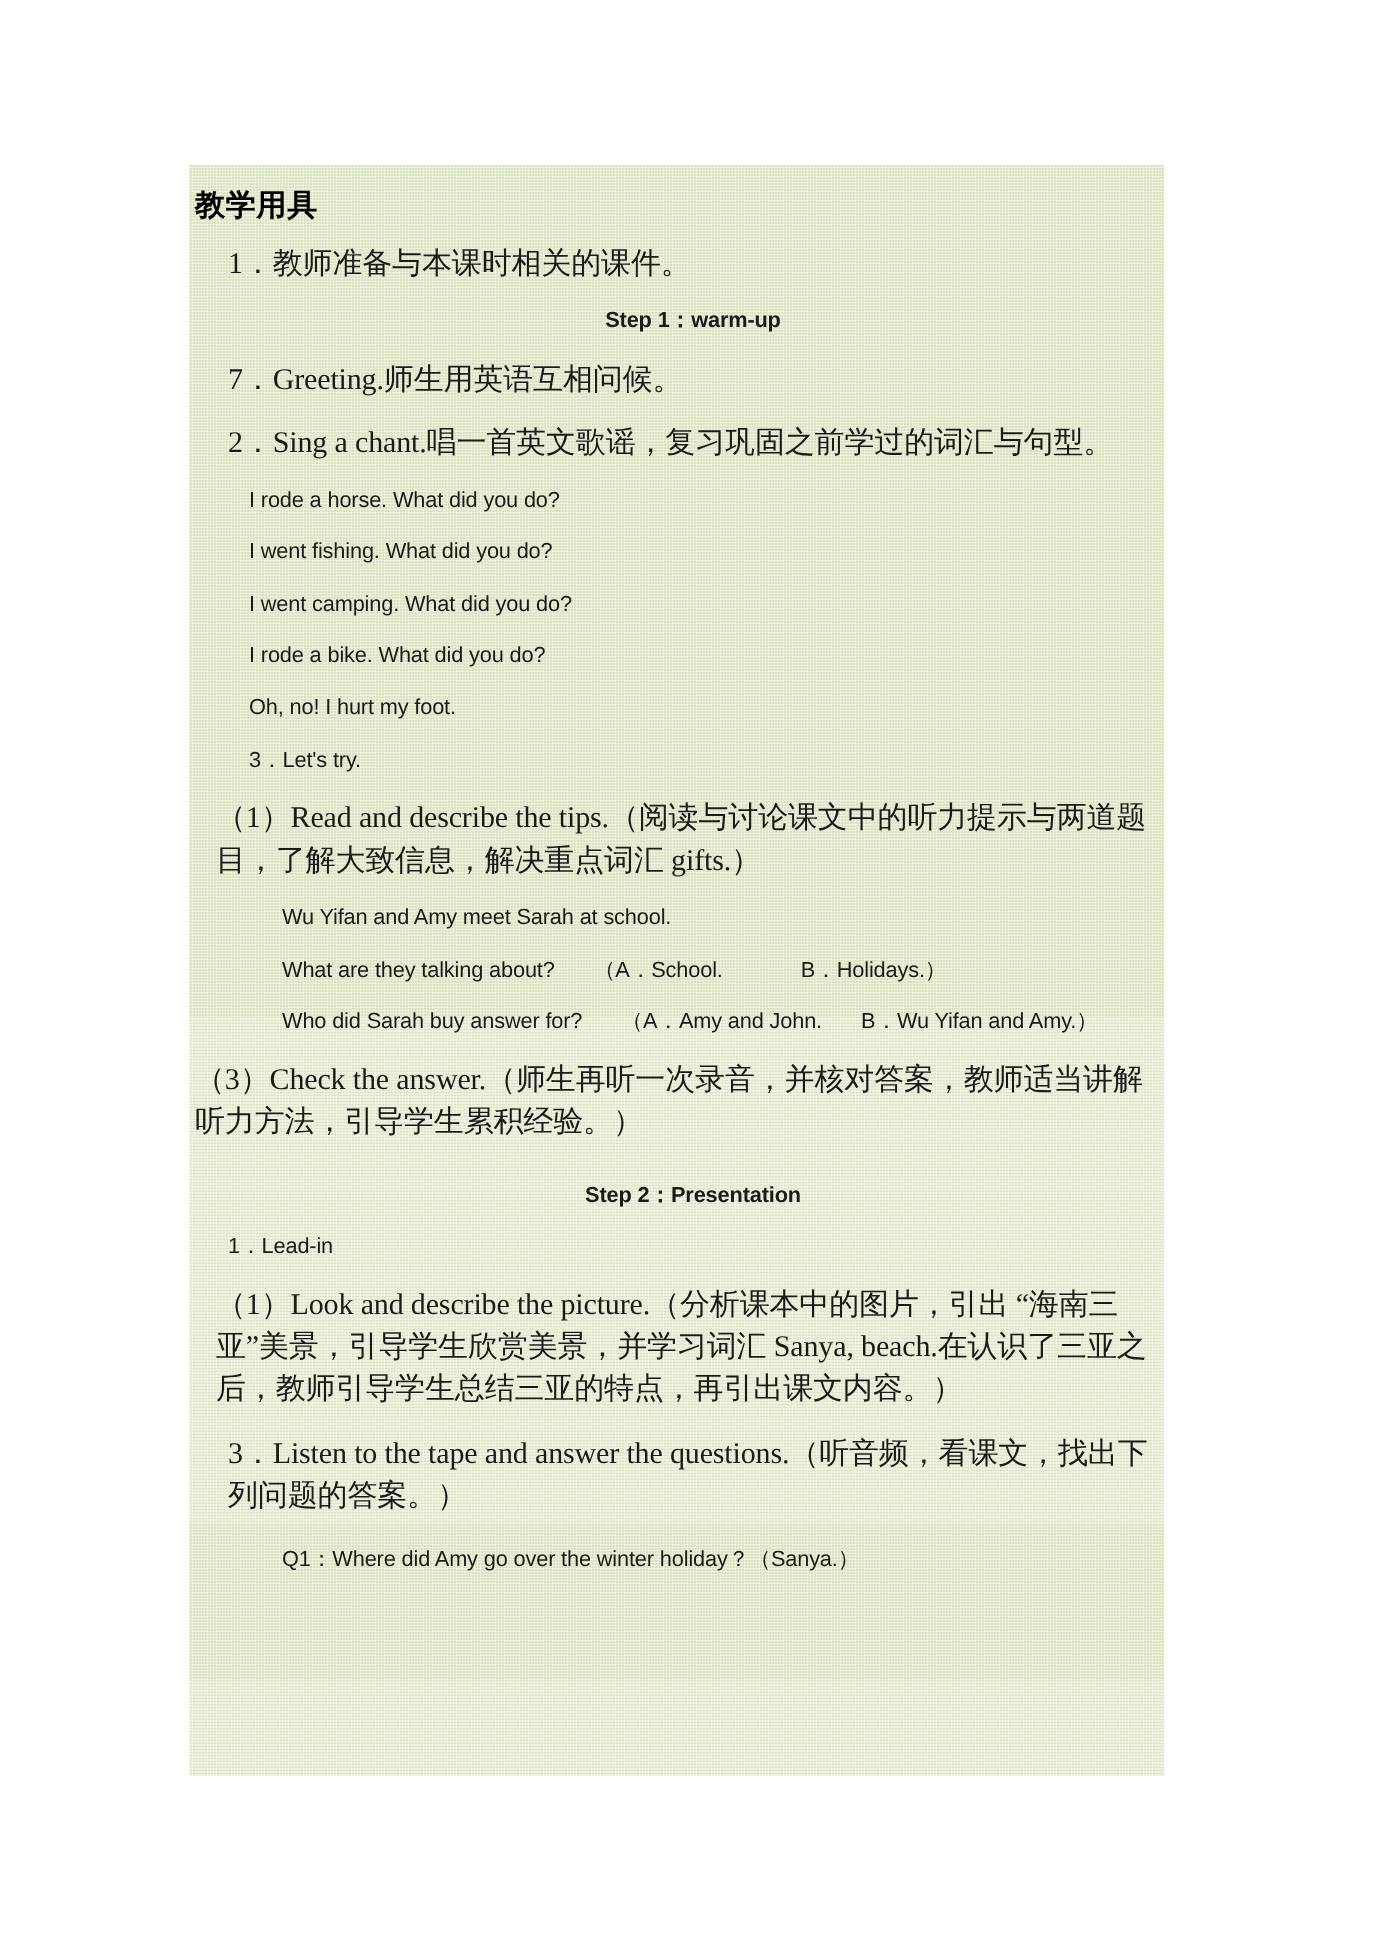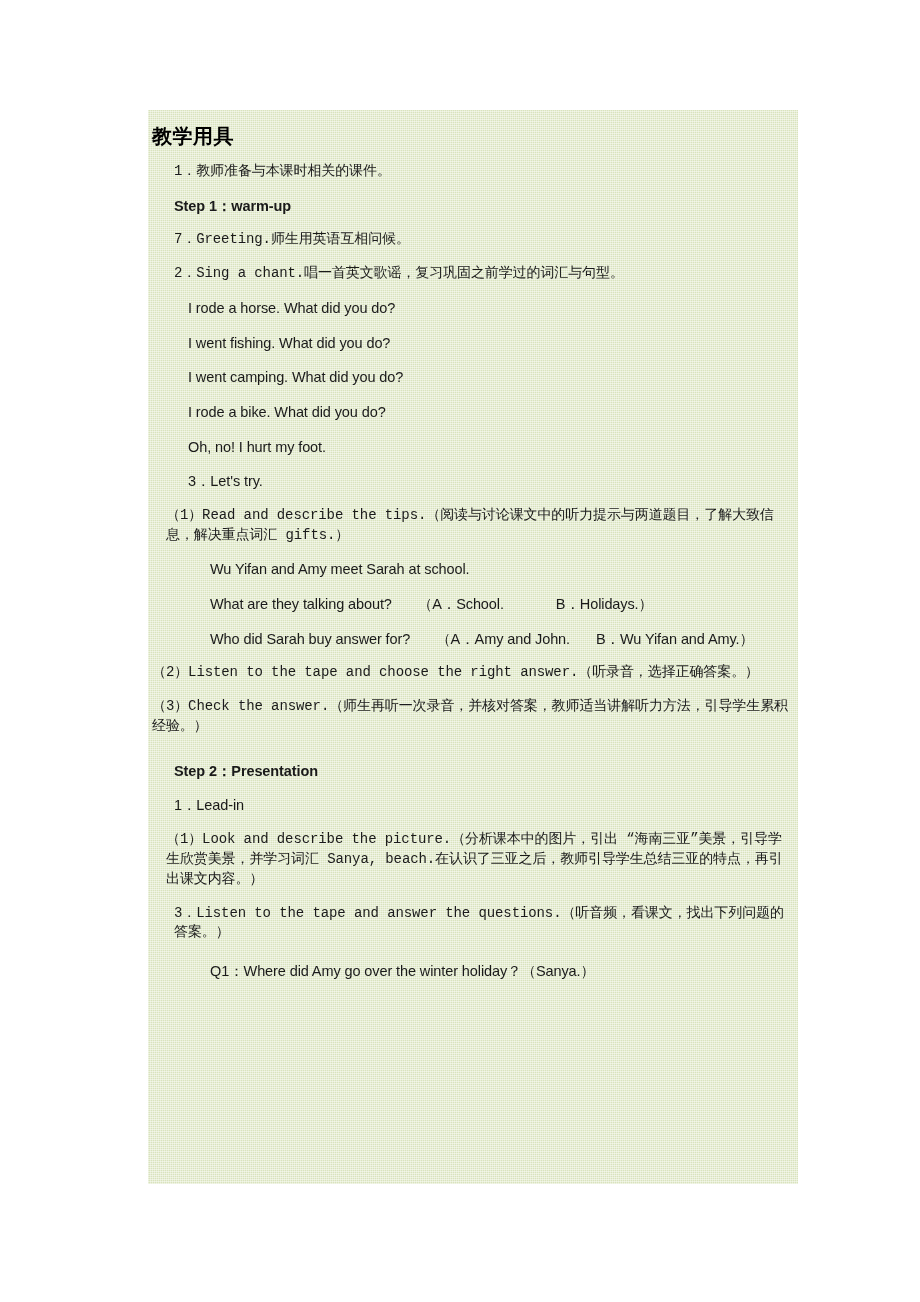--- a/index.html
+++ b/index.html
@@ -16,21 +16,21 @@
   .page {
     position: relative;
     width: 920px;
     height: 1302px;
     background: #ffffff;
     overflow: hidden;
   }
   
   .doc-body {
     position: absolute;
-    left: 148px;
+    left: 126px;
     top: 110px;
     width: 650px;
     min-height: 1074px;
     background-color: #d9e3bd;
     background-image:
       repeating-linear-gradient(0deg, rgba(255,255,255,0.45) 0px, rgba(255,255,255,0.45) 1px, rgba(0,0,0,0) 1px, rgba(0,0,0,0) 2px),
       repeating-linear-gradient(90deg, rgba(255,255,255,0.38) 0px, rgba(255,255,255,0.38) 1px, rgba(0,0,0,0) 1px, rgba(0,0,0,0) 2px);
     color: #1a1a1a;
     box-sizing: border-box;
     padding: 10px 4px 14px 4px;
@@ -51,24 +51,24 @@
   .p {
     font-family: "Liberation Sans", sans-serif;
     font-size: 14.5px;
     line-height: 1.42;
     margin: 0;
     padding: 7px 0 7px 0;
     color: #1a1a1a;
     letter-spacing: -0.1px;
   }
   .p.serif-cn {
-    font-family: Liberation Mono, monospace;
-    font-size: 14px;
+    font-family: Liberation Serif, serif;
+    font-size: 20px;
   }
-  .p.bold { font-weight: bold; }
+  .p.bold { font-weight: bold; text-align: center; }
 
   
   .ind-0  { padding-left: 0px; }
   .ind-1  { padding-left: 22px; }
   .ind-2  { padding-left: 36px; }
   .ind-3  { padding-left: 58px; }
 
   .gap-s { height: 4px; }
   .gap-m { height: 10px; }
 
@@ -101,21 +101,20 @@
     <p class="p ind-2">3．Let's try.</p>
 
     <p class="p serif-cn ind-0" style="padding-left:14px;">（1）Read and describe the tips.（阅读与讨论课文中的听力提示与两道题目，了解大致信息，解决重点词汇 gifts.）</p>
 
     <p class="p ind-3">Wu Yifan and Amy meet Sarah at school.</p>
 
     <p class="p ind-3"><span>What are they talking about?</span><span class="sp-lg"></span><span>（A．School.</span><span class="sp-lg"></span><span class="sp-lg"></span><span>B．Holidays.）</span></p>
 
     <p class="p ind-3"><span>Who did Sarah buy answer for?</span><span class="sp-lg"></span><span>（A．Amy and John.</span><span class="sp-lg"></span><span>B．Wu Yifan and Amy.）</span></p>
 
-    <p class="p serif-cn ind-0">（2）Listen to the tape and choose the right answer.（听录音，选择正确答案。）</p>
 
     <p class="p serif-cn ind-0">（3）Check the answer.（师生再听一次录音，并核对答案，教师适当讲解听力方法，引导学生累积经验。）</p>
 
     <div class="gap-m"></div>
 
     <p class="p bold ind-1">Step 2：Presentation</p>
 
     <p class="p ind-1">1．Lead-in</p>
 
     <p class="p serif-cn ind-0" style="padding-left:14px;">（1）Look and describe the picture.（分析课本中的图片，引出 “海南三亚”美景，引导学生欣赏美景，并学习词汇 Sanya, beach.在认识了三亚之后，教师引导学生总结三亚的特点，再引出课文内容。）</p>

